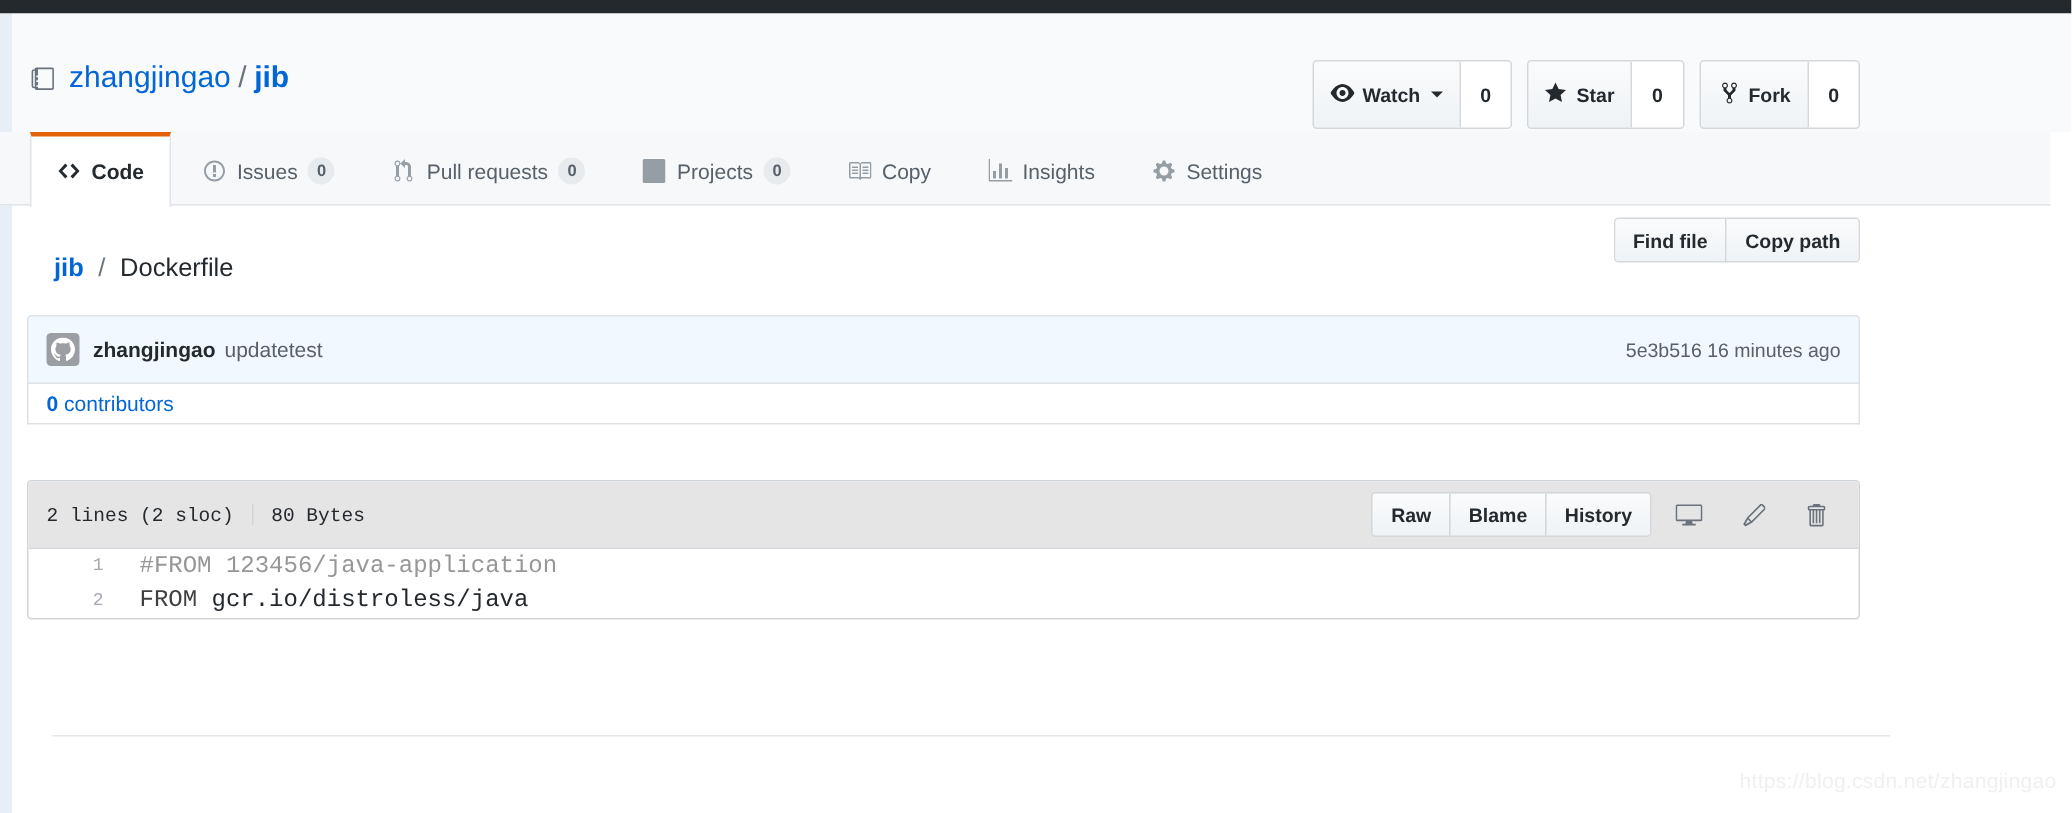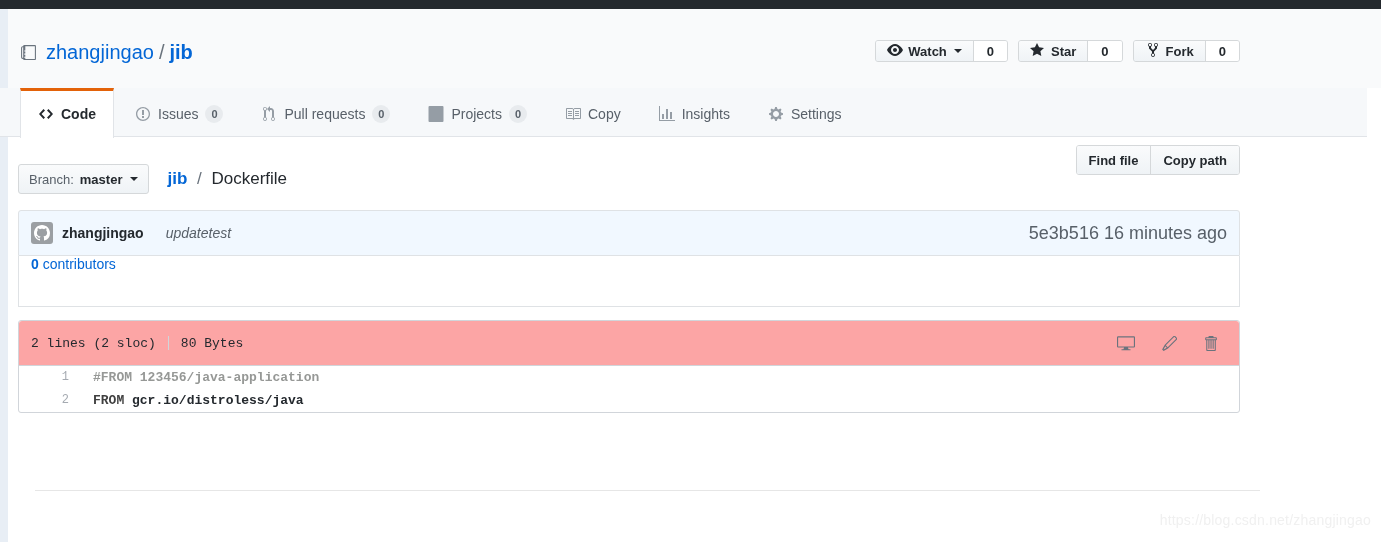--- a/index.html
+++ b/index.html
@@ -62,21 +62,21 @@
   
   .social-row {
     position: absolute;
     top: 31px; right: 141px;
     display: flex;
     gap: 10px;
   }
   .btn-group {
     display: flex;
     align-items: stretch;
-    height: 22px;
+    height: 46px;
     border: 1px solid #d5d8da;
     border-radius: 3px;
     overflow: hidden;
     background: #eff3f6;
   }
   .btn-main {
     display: flex;
     align-items: center;
     gap: 5px;
     padding: 0 11px;
@@ -239,57 +239,58 @@
     width: 22px; height: 22px;
     border-radius: 3px;
     background: #9b9fa3;
     display: inline-flex;
     align-items: center;
     justify-content: center;
     margin-right: 9px;
     flex: none;
   }
   .commit-author { font-size: 14px; font-weight: bold; color: #24292e; }
-  .commit-msg { font-size: 14px; color: #586069; margin-left: 22px; font-style: italic; }
+  .commit-msg { font-size: 14px; color: #586069; margin-left: 6px; }
   .commit-meta {
     margin-left: auto;
-    font-size: 18px;
+    font-size: 13px;
     color: #586069;
     white-space: nowrap;
   }
 
   .contrib-box {
     position: absolute;
     top: 119px; left: 18px;
     width: 1222px;
-    height: 51px;
+    height: 27px;
     border: 1px solid #dfe2e5;
     border-top: none;
     background: #ffffff;
     display: flex;
+    align-items: center;
     padding: 0 12px;
   }
   .contrib-text { font-size: 14px; color: #0366d6; }
   .contrib-text b { font-weight: bold; }
 
   
   .file-box {
     position: absolute;
     top: 183px; left: 18px;
     width: 1222px;
     border: 1px solid #d1d5da;
     border-radius: 3px;
     background: #ffffff;
   }
   .file-head {
     display: flex;
     align-items: center;
     height: 45px;
     padding: 0 12px;
-    background: #fca5a5;
+    background: #e5e5e5;
     border-bottom: 1px solid #d1d5da;
     border-radius: 3px 3px 0 0;
   }
   .file-meta {
     font-family: "Liberation Mono", monospace;
     font-size: 13px;
     color: #24292e;
     display: flex;
     align-items: center;
     gap: 12px;
@@ -339,26 +340,25 @@
     text-align: right;
     padding-right: 12px;
     font-family: "Liberation Mono", monospace;
     font-size: 12px;
     color: #a5aab1;
     line-height: 23px;
     user-select: none;
   }
   .code-text {
     font-family: "Liberation Mono", monospace;
-    font-size: 13px;
+    font-size: 16px;
     line-height: 23px;
     color: #24292e;
     white-space: pre;
     padding-left: 12px;
-    font-weight: bold;
   }
   .tok-comment { color: #969896; }
   .tok-keyword { color: #404040; }
 
   .bottom-rule {
     position: absolute;
     top: 353px; left: 35px;
     width: 1225px;
     height: 1px;
     background: #e6e6e6;
@@ -500,25 +500,20 @@
       </span>
       <span>Settings</span>
     </div>
 
   </div>
 </div>
 
 <div class="content">
 
   <div class="file-nav-row">
-    <div class="branch-btn">
-      <span class="branch-label-light">Branch:</span>
-      <span class="branch-label-bold">master</span>
-      <span class="caret"></span>
-    </div>
     <div class="breadcrumb">
       <span class="bc-link">jib</span>
       <span class="bc-sep">/</span>
       <span class="bc-current">Dockerfile</span>
     </div>
   </div>
 
   <div class="file-nav-actions">
     <div class="fna-btn">Find file</div>
     <div class="fna-btn">Copy path</div>
@@ -545,20 +540,25 @@
   </div>
 
   <div class="file-box">
     <div class="file-head">
       <div class="file-meta">
         <span>2 lines (2 sloc)</span>
         <span class="meta-div"></span>
         <span>80 Bytes</span>
       </div>
       <div class="file-actions">
+        <div class="file-btn-group">
+          <div class="file-btn">Raw</div>
+          <div class="file-btn">Blame</div>
+          <div class="file-btn">History</div>
+        </div>
         <span class="icon-btn">
           <svg width="18" height="18" viewBox="0 0 16 16" fill="currentColor" aria-hidden="true">
             <path d="M15 2H1a1 1 0 0 0-1 1v8a1 1 0 0 0 1 1h5.25l-.5 1.5H4v1h8v-1h-1.75L9.75 12H15a1 1 0 0 0 1-1V3a1 1 0 0 0-1-1zm0 9H1V3h14v8z"></path>
           </svg>
         </span>
         <span class="icon-btn">
           <svg width="17" height="17" viewBox="0 0 14 16" fill="currentColor" aria-hidden="true">
             <path d="M13.23 1h-1.46L3.52 9.25l-.16.22L1 13.59 2.41 15l4.12-2.36.22-.16L15 4.23V2.77L13.23 1zM2.41 13.59l1.51-3 1.45 1.45-2.96 1.55zm3.83-2.06L4.47 9.76l8-8 1.77 1.77-8 8z"></path>
           </svg>
         </span>

